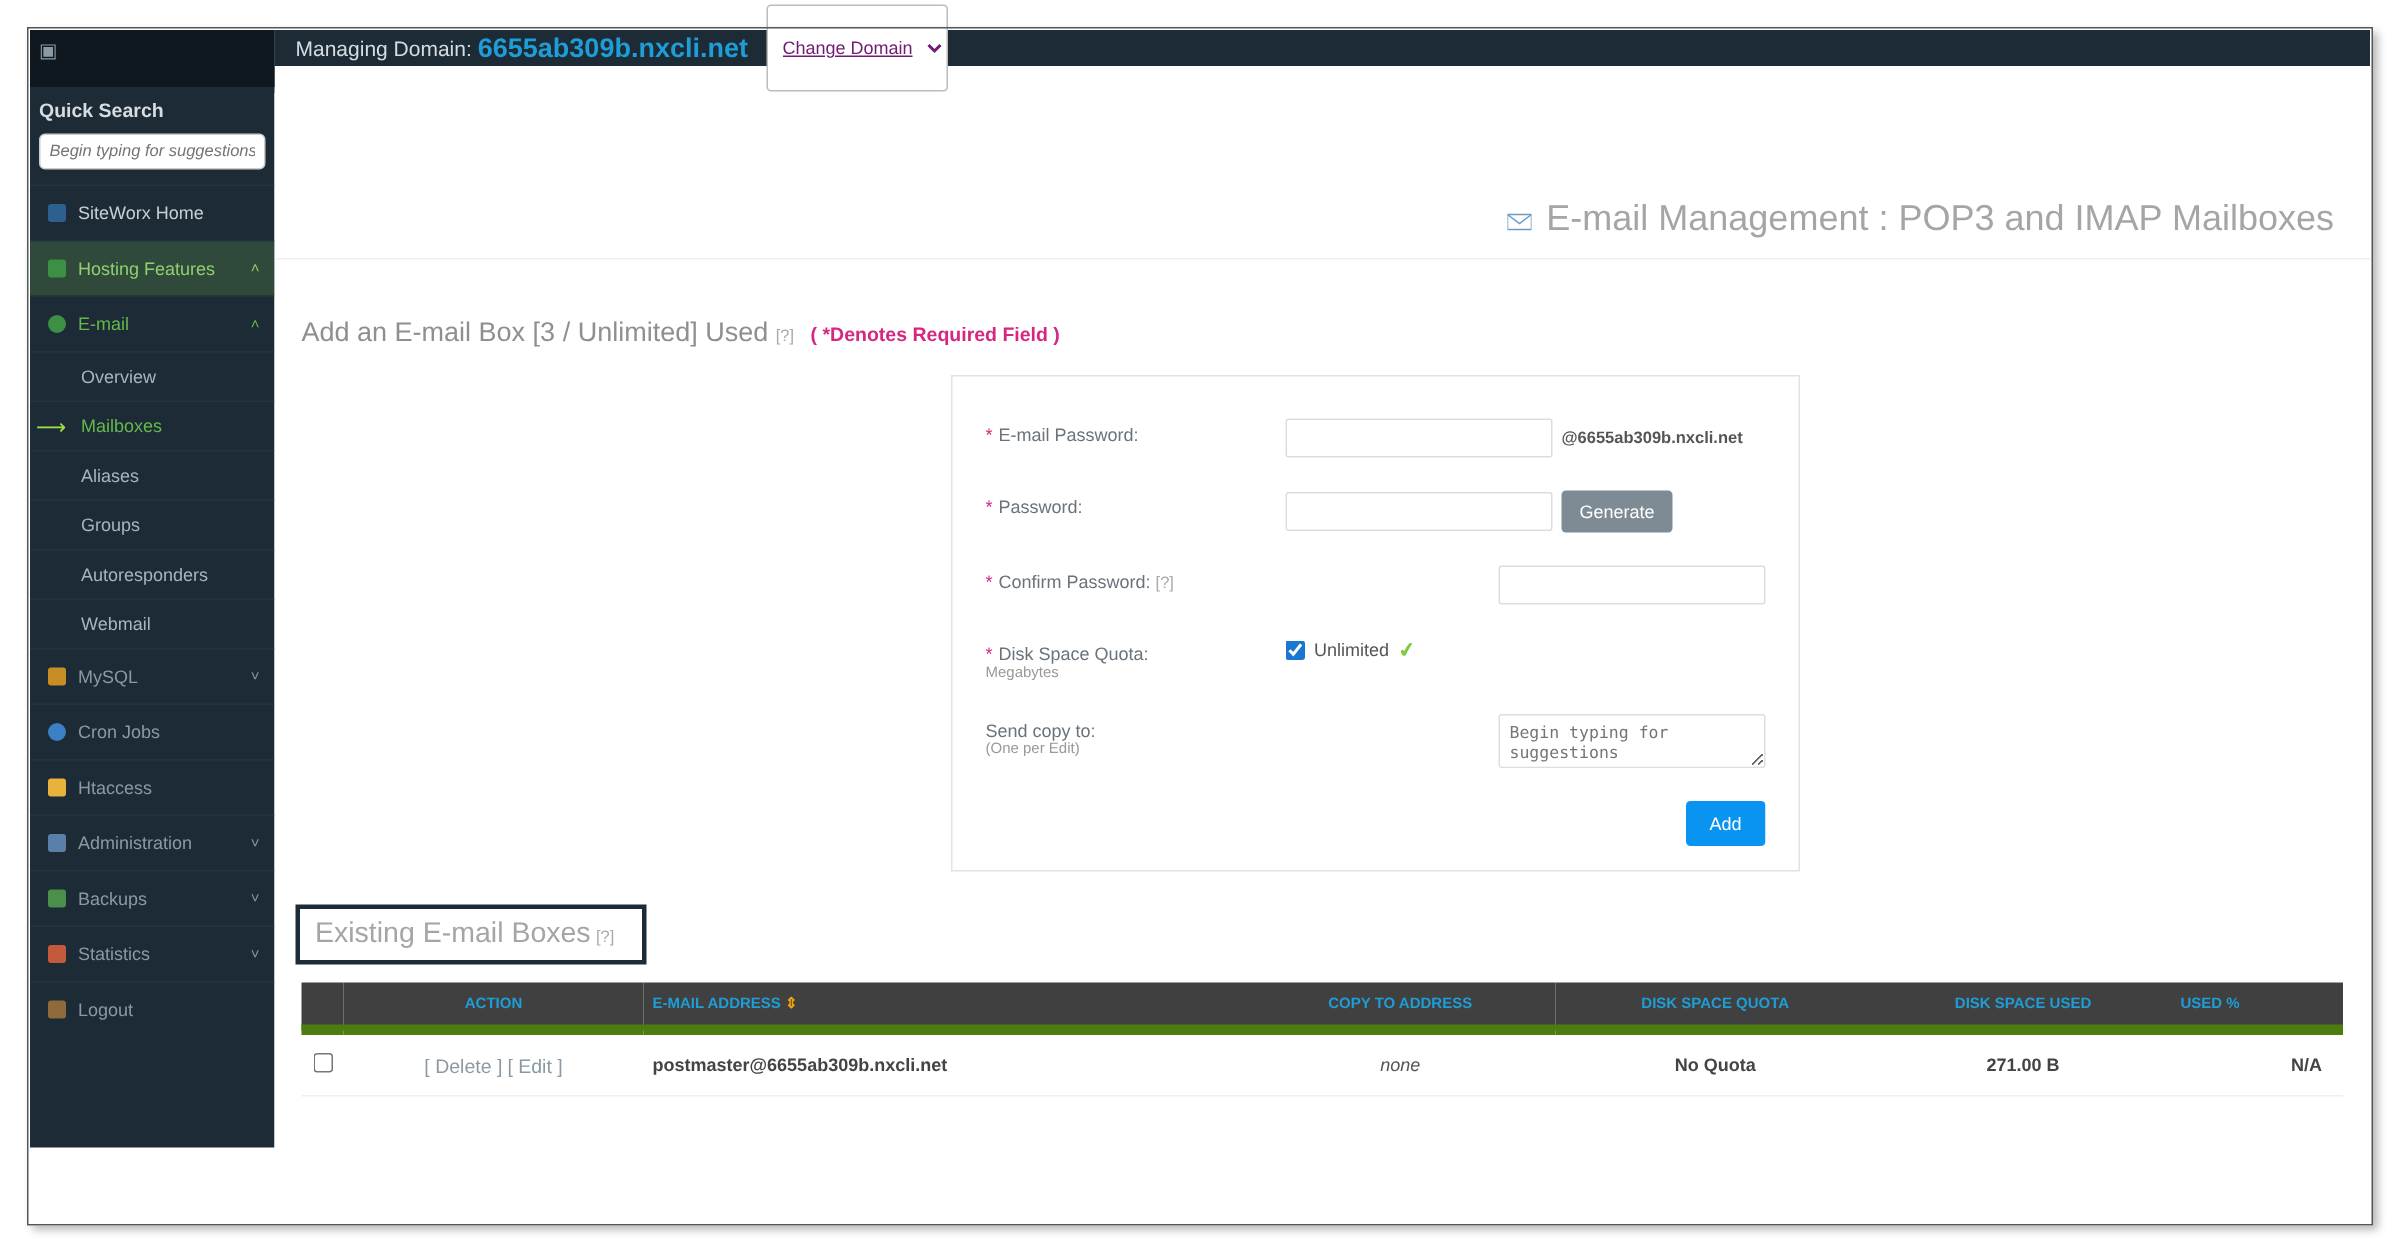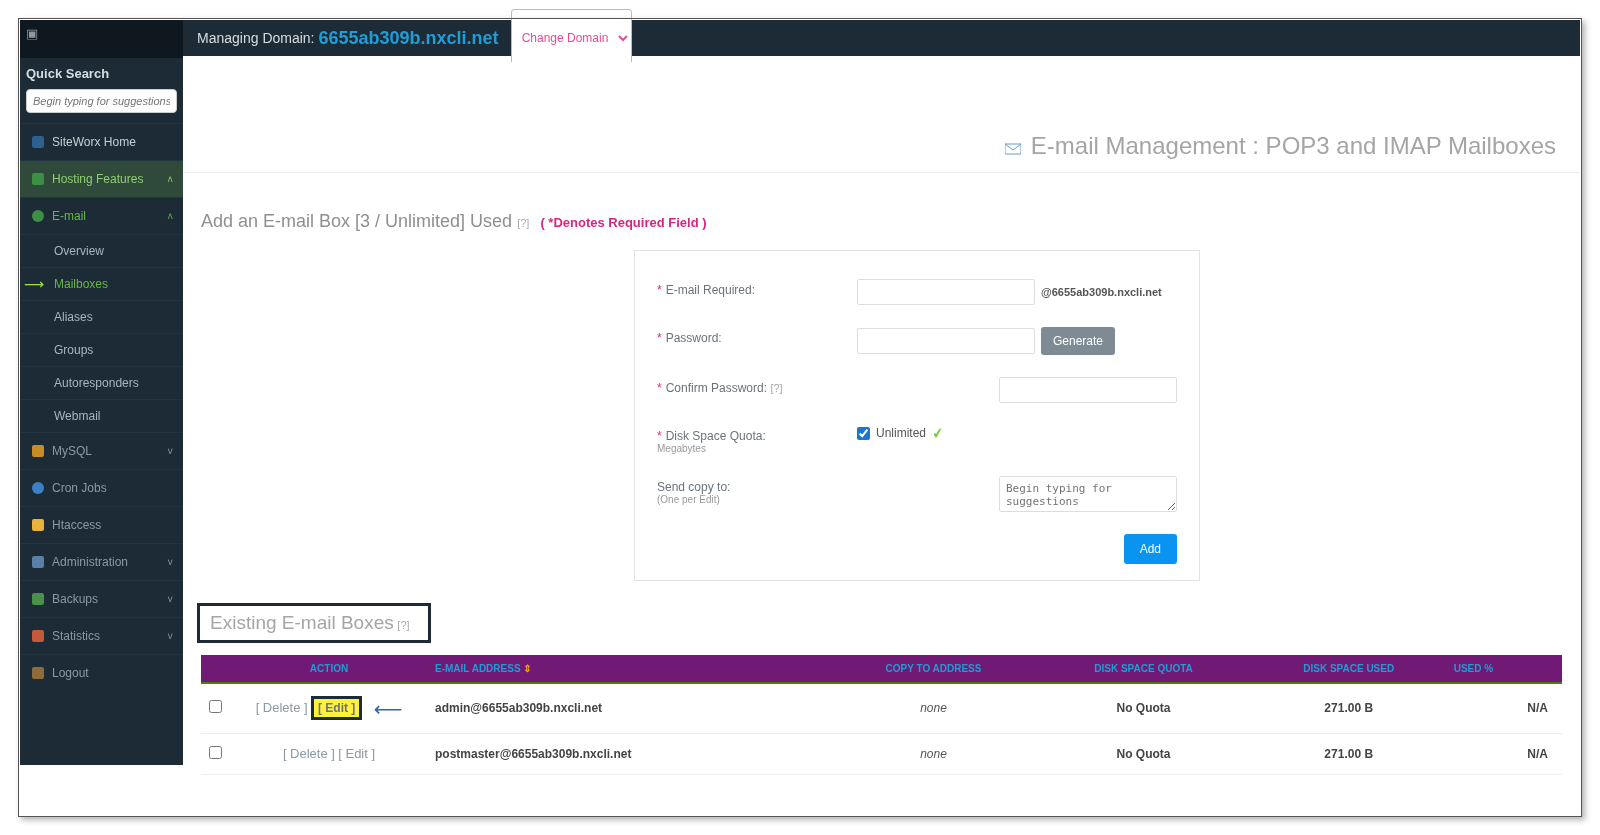--- a/index.html
+++ b/index.html
@@ -14,24 +14,24 @@
 .nav-item.home { color: #c7d0d7; }
 .nav-item.expand { background: #2f4a3a; color: #8fcf6f; }
 .nav-item.expand2 { color: #66b84a; justify-content: space-between; }
 .nav-item .chev { margin-left: auto; font-size: 10px; }
 .sub-item { padding: 9px 10px 9px 34px; font-size: 12px; color: #a8b5bf; border-top: 1px solid #233441; cursor: pointer; }
 .sub-item.active { color: #66b84a; position: relative; }
 .arrow-ind { position: absolute; left: 4px; top: 50%; transform: translateY(-50%); color: #9ee04a; font-size: 14px; }
 .nav-icon { width: 14px; height: 14px; margin-right: 8px; display: inline-block; }
 
 
-.topbar { position: absolute; left: 183px; top: 20px; right: 20px; height: 36px; background: #1c2b36; color: #fff; display: flex; align-items: center; padding: 0 14px; }
+.topbar { position: absolute; left: 183px; top: 20px; right: 20px; height: 24px; background: #1c2b36; color: #fff; display: flex; align-items: center; padding: 0 14px; }
 .managing { font-size: 14px; color: #d6dde2; }
 .domain-name { color: #1e9dd6; font-weight: bold; font-size: 18px; margin-left: 4px; }
-.change-dom { margin-left: 12px; padding: 20px 6px; font-size: 12px; border-radius: 3px; border: 1px solid #bbb; background: #fff; color: #ec4899; }
+.change-dom { margin-left: 12px; padding: 20px 6px; font-size: 12px; border-radius: 3px; border: 1px solid #bbb; background: #fff; color: #701a75; text-decoration: underline; }
 
 
 .main { position: absolute; left: 183px; top: 62px; right: 20px; bottom: 20px; background: #fff; overflow: auto; }
 .page-title-row { text-align: right; padding: 70px 24px 12px 24px; border-bottom: 1px solid #eee; }
 .page-title { font-size: 24px; color: #a5a5a5; font-weight: 300; }
 .title-icon { display: inline-block; vertical-align: middle; margin-right: 6px; }
 
 .section-title { padding: 38px 0 18px 18px; color: #8f8f8f; font-size: 18px; font-weight: 300; }
 .required-note { color: #d6267f; font-size: 13px; font-weight: bold; margin-left: 6px; }
 
@@ -51,21 +51,21 @@
 .unlim-label { font-size: 12px; color: #555; margin-right: 6px; }
 .green-check { color: #7ecb3f; font-size: 14px; transform: rotate(-10deg); display: inline-block; }
 .add-btn { background: #0a94f2; color: #fff; border: none; padding: 8px 16px; border-radius: 3px; font-size: 12px; cursor: pointer; float: right; }
 .help-q { color: #aaa; font-size: 11px; }
 
 
 .existing-title-wrap { display: inline-block; border: 3px solid #1c2b36; padding: 6px 18px 6px 10px; margin-left: 14px; }
 .existing-title { color: #a5a5a5; font-size: 19px; font-weight: 300; }
 .table-wrap { margin: 12px 18px 0 18px; }
 table.mbx { width: 100%; border-collapse: collapse; }
-table.mbx thead th { background: #701a75; color: #1e9dd6; font-size: 10px; font-weight: bold; padding: 8px 6px; text-transform: uppercase; border-bottom: 2px solid #4d7c0f; }
+table.mbx thead th { background: #404040; color: #1e9dd6; font-size: 10px; font-weight: bold; padding: 8px 6px; text-transform: uppercase; border-bottom: 7px solid #4d7c0f; }
 table.mbx thead th.action { text-align: center; color: #1e9dd6; }
 table.mbx td { padding: 12px 6px; font-size: 12px; color: #555; border-bottom: 1px solid #eee; }
 .action-cell { white-space: nowrap; }
 .action-link { color: #8a99a4; font-size: 13px; }
 .edit-highlight { background: #fff23d; padding: 2px 4px; border: 3px solid #1c2b36; display: inline-block; font-weight: bold; color: #6a737b; }
 .arrow-callout { color: #2a6aa8; font-size: 20px; margin-left: 8px; vertical-align: middle; }
 .italic { font-style: italic; color: #888; }
 .go-btn { background: #0a94f2; color: #fff; border: none; padding: 6px 10px; border-radius: 3px; font-size: 12px; cursor: pointer; }
 .ws-select { padding: 3px 4px; font-size: 12px; border: 1px solid #ccc; border-radius: 3px; }
 .sort-icon { color: #f2a30a; font-size: 10px; }
@@ -177,21 +177,21 @@
   </div>
 
   <div class="section-title">
     <span>Add an E-mail Box [3 / Unlimited] Used</span>
     <span class="help-q">[?]</span>
     <span class="required-note">( *Denotes Required Field )</span>
   </div>
 
   <div class="form-panel">
     <div class="form-row">
-      <div class="form-label"><span class="req">*</span><span>E-mail Required:</span></div>
+      <div class="form-label"><span class="req">*</span><span>E-mail Password:</span></div>
       <div class="form-field">
         <input class="text-input" style="">
         <span class="domain-suffix">@6655ab309b.nxcli.net</span>
       </div>
     </div>
     <div class="form-row">
       <div class="form-label"><span class="req">*</span><span>Password:</span></div>
       <div class="form-field">
         <input type="password" class="text-input" style="">
         <button class="gen-btn">Generate</button>
@@ -240,33 +240,20 @@
           <th>DISK SPACE QUOTA</th>
           <th>DISK SPACE USED</th>
           <th style="text-align:left; padding-right:14px;">USED %</th>
         </tr>
       </thead>
       <tbody>
         <tr>
           <td class="cb-cell"><input type="checkbox" class="cb" style=""></td>
           <td class="action-cell" style="text-align:center;">
             <span class="action-link">[ Delete ]</span>
-            <span class="edit-highlight">[ Edit ]</span>
-            <span class="arrow-callout">⟵</span>
-          </td>
-          <td style="font-weight:bold; color:#444;">admin@6655ab309b.nxcli.net</td>
-          <td class="italic" style="text-align:center;">none</td>
-          <td style="text-align:center; font-weight:bold; color:#444;">No Quota</td>
-          <td style="text-align:center; font-weight:bold; color:#444;">271.00 B</td>
-          <td style="text-align:right; padding-right:14px; font-weight:bold; color:#444;">N/A</td>
-        </tr>
-        <tr>
-          <td class="cb-cell"><input type="checkbox" class="cb" style=""></td>
-          <td class="action-cell" style="text-align:center;">
-            <span class="action-link">[ Delete ]</span>
             <span class="action-link">[ Edit ]</span>
           </td>
           <td style="font-weight:bold; color:#444;">postmaster@6655ab309b.nxcli.net</td>
           <td class="italic" style="text-align:center;">none</td>
           <td style="text-align:center; font-weight:bold; color:#444;">No Quota</td>
           <td style="text-align:center; font-weight:bold; color:#444;">271.00 B</td>
           <td style="text-align:right; padding-right:14px; font-weight:bold; color:#444;">N/A</td>
         </tr>
       </tbody>
     </table>

